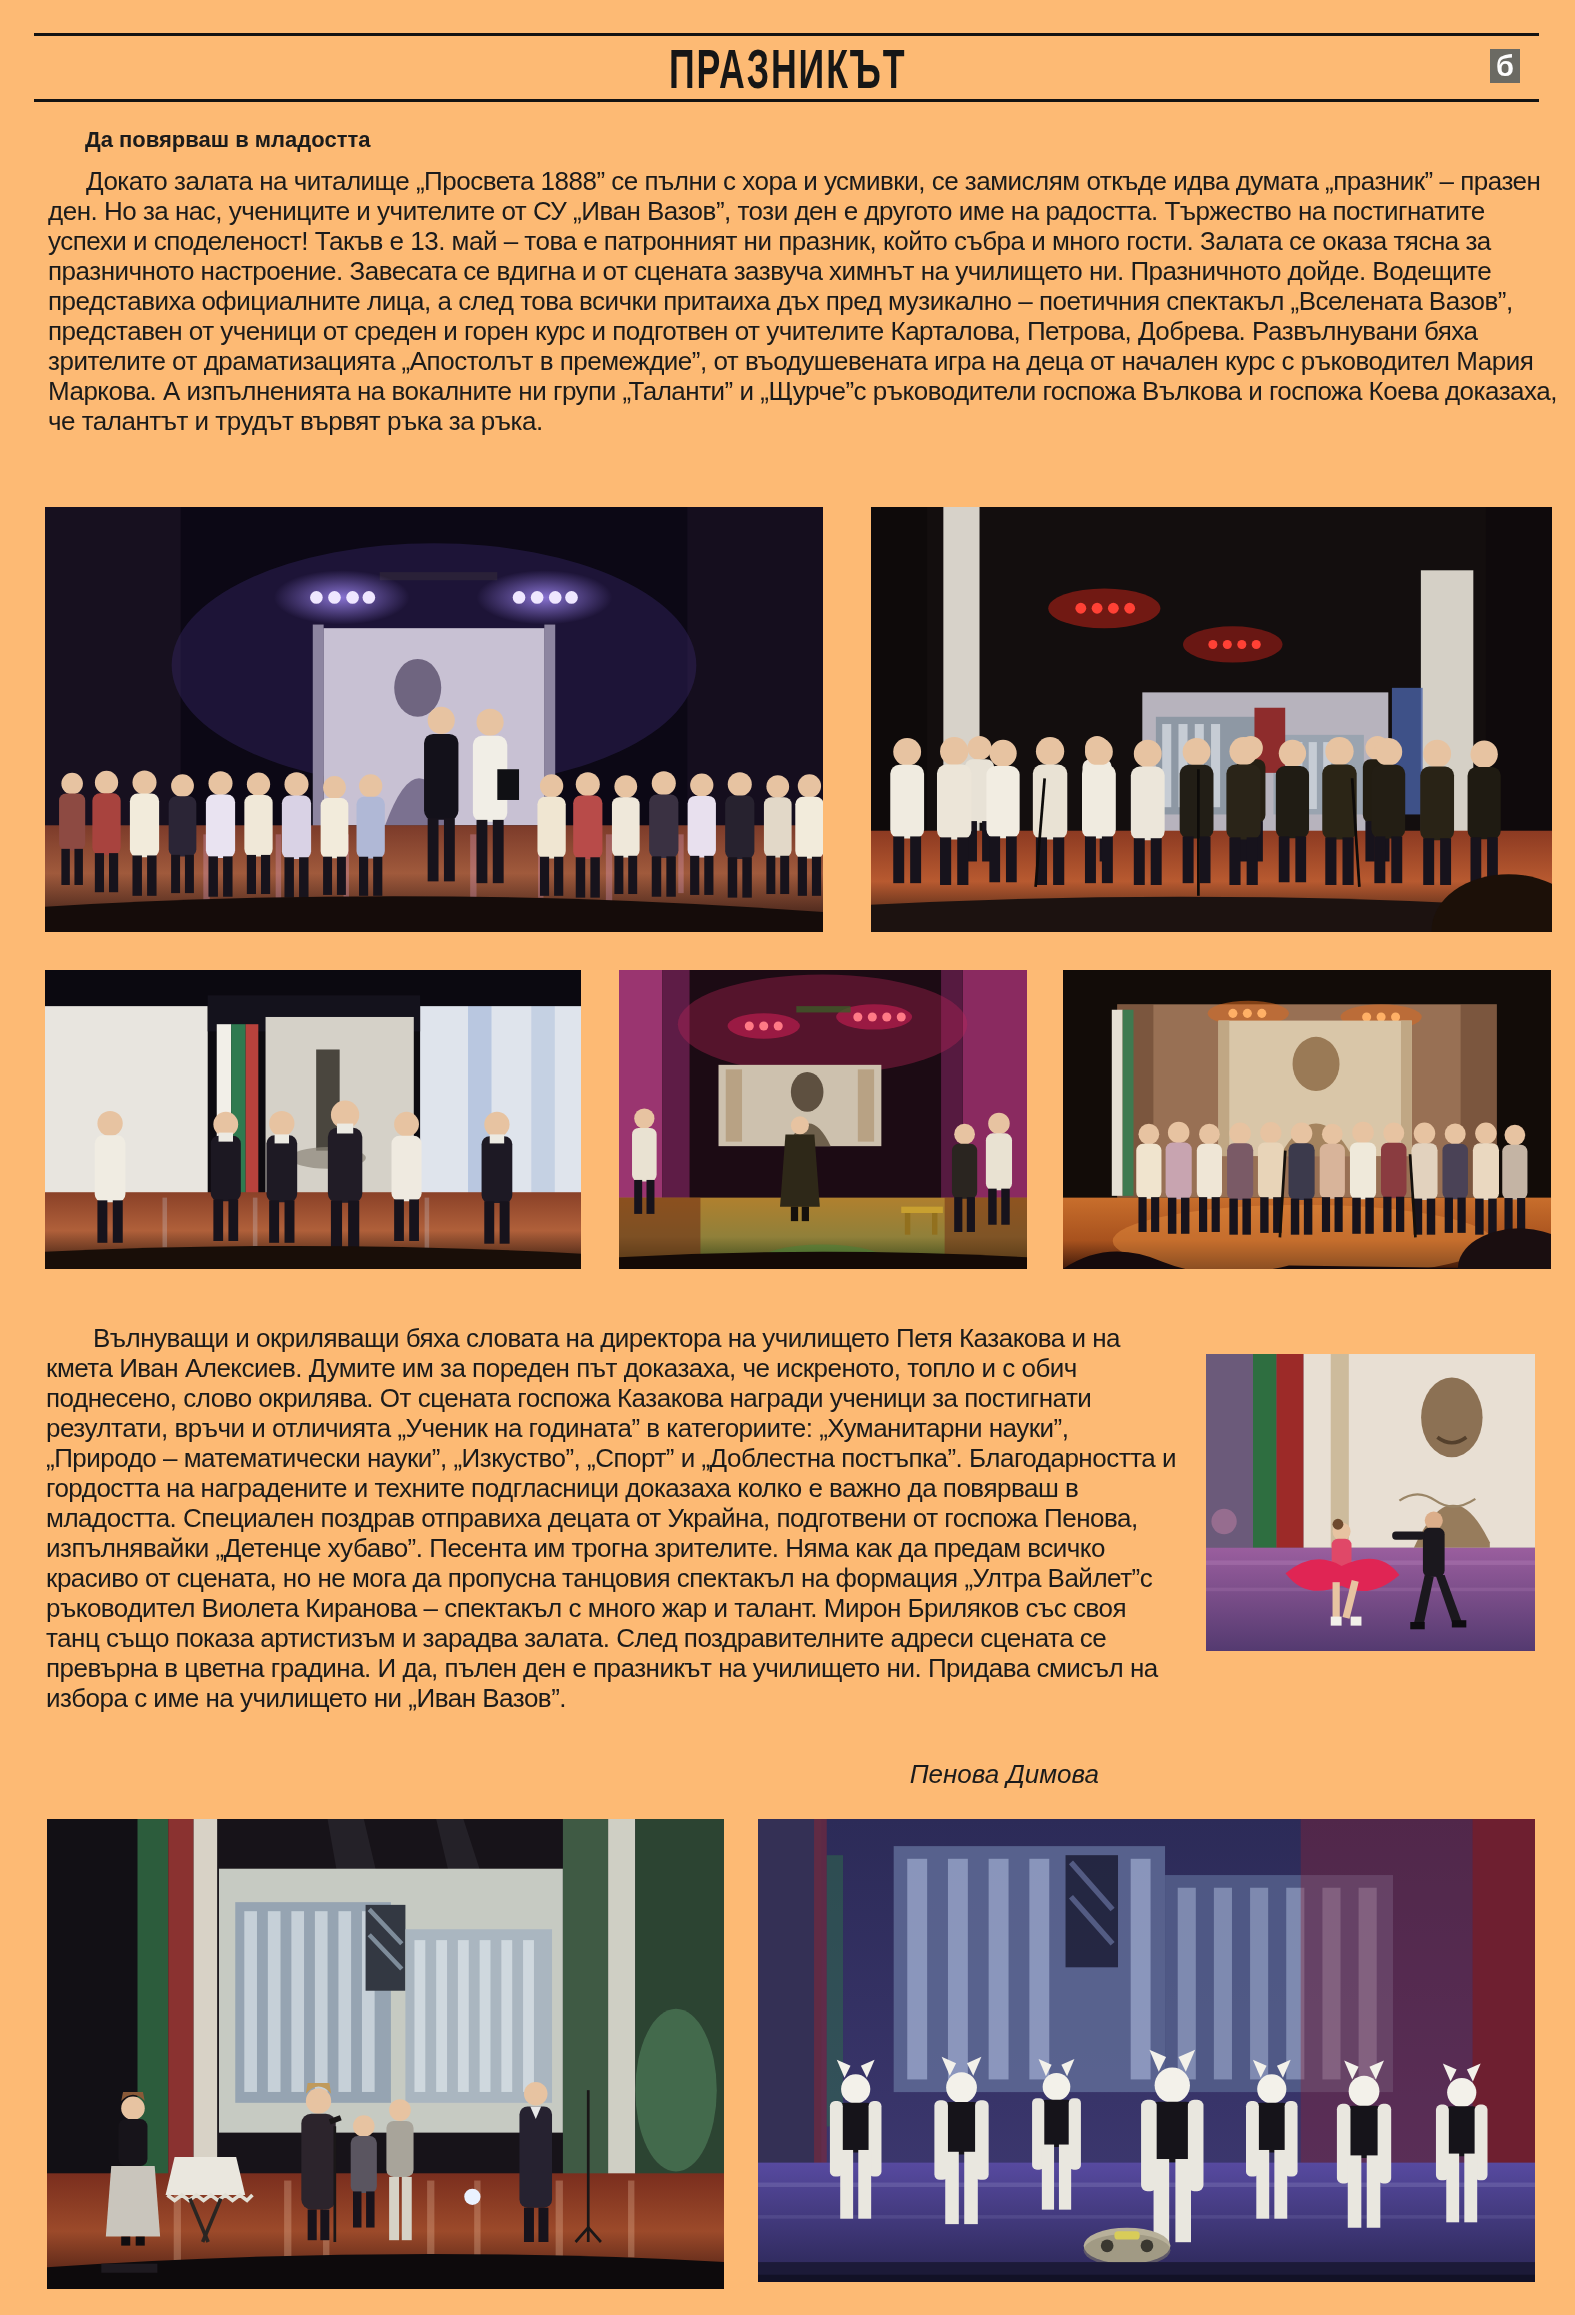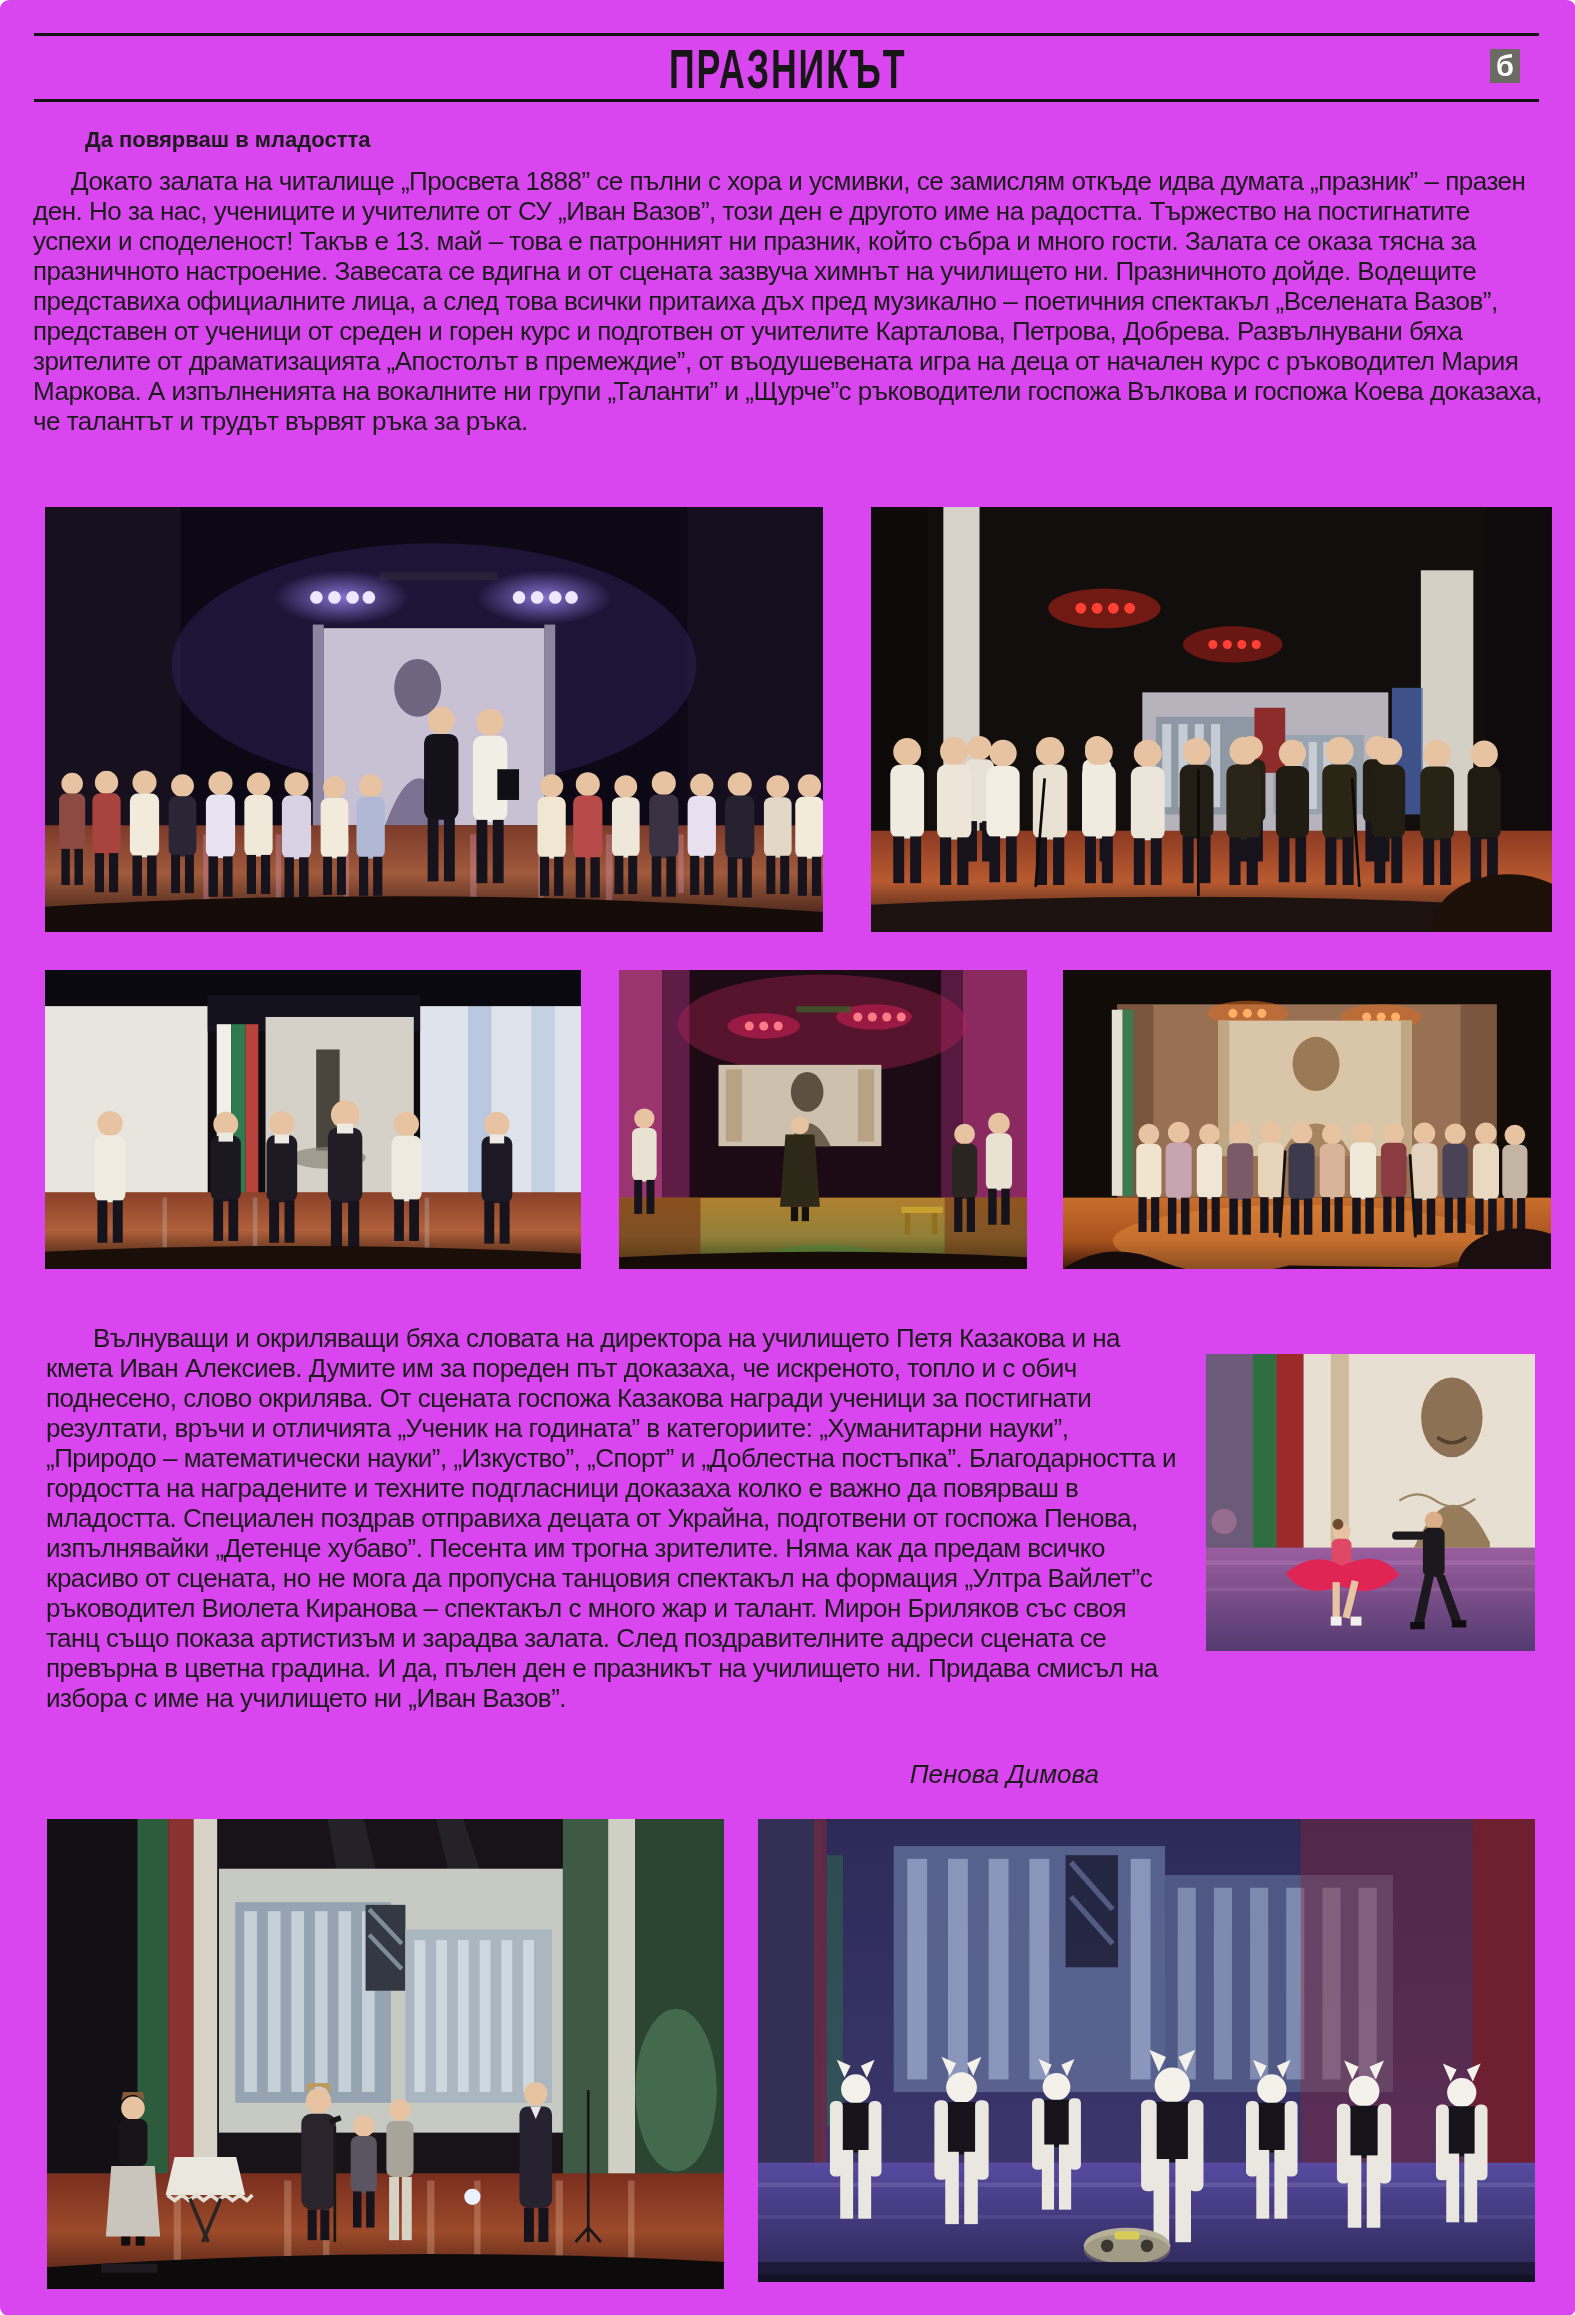--- a/index.html
+++ b/index.html
@@ -1,35 +1,35 @@
 <!DOCTYPE html>
 <html lang="bg" style="font-size:14.5px"><head>
 <meta charset="utf-8">
 <style>
   html,body{margin:0;padding:0;background:#ffffff;}
   body{width:1576px;height:2316px;position:relative;overflow:hidden;
        font-family:"Liberation Sans","DejaVu Sans",sans-serif;color:#1b1b1b;}
-  .page{position:absolute;inset:0;background:#d946ef;border-radius:9px;}
+  .page{position:absolute;inset:0;background:#fdba74;}
 
   .rule{position:absolute;left:34px;width:1505px;height:2.7px;background:#131313;}
   .rule-top{top:33px;}
   .rule-bottom{top:99px;}
 
   .masthead{position:absolute;top:40px;left:0;width:1576px;text-align:center;}
   .masthead span{display:inline-block;font-size:51px;font-weight:bold;letter-spacing:2.7px;
        color:#161616;transform:scaleX(.70) scaleY(1.08);transform-origin:center;}
 
   .badge{position:absolute;left:1490px;top:49px;width:30px;height:34px;background:#6b6a63;
        color:#fdfdfd;font-size:29px;font-weight:bold;display:flex;align-items:center;
        justify-content:center;line-height:1;}
 
   .headline{position:absolute;left:85px;top:127px;font-size:22px;font-weight:bold;margin:0;}
 
   .bodytext{font-size:26px;line-height:30px;letter-spacing:-0.5px;margin:0;text-align:left;}
-  .p1{position:absolute;left:33px;top:166px;width:1513px;text-indent:38px;}
+  .p1{position:absolute;left:48px;top:166px;width:1513px;text-indent:38px;}
   .p2{position:absolute;left:46px;top:1323px;width:1133px;text-indent:47px;}
 
   .byline{position:absolute;left:33px;top:1759px;width:1066px;text-align:right;
        font-style:italic;font-size:26px;margin:0;}
 
   figure{margin:0;position:absolute;overflow:hidden;background:#111;}
   figure svg{display:block;width:100%;height:100%;}
 
   .ph-a{left:45px;top:507px;width:778px;height:425px;}
   .ph-b{left:871px;top:507px;width:681px;height:425px;}

